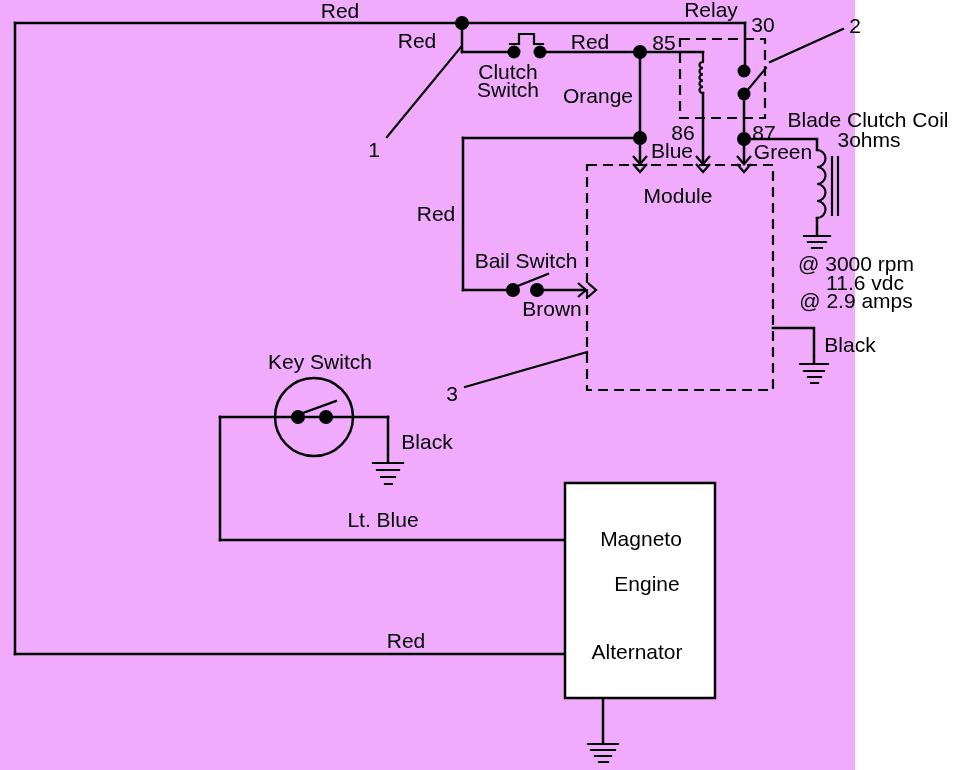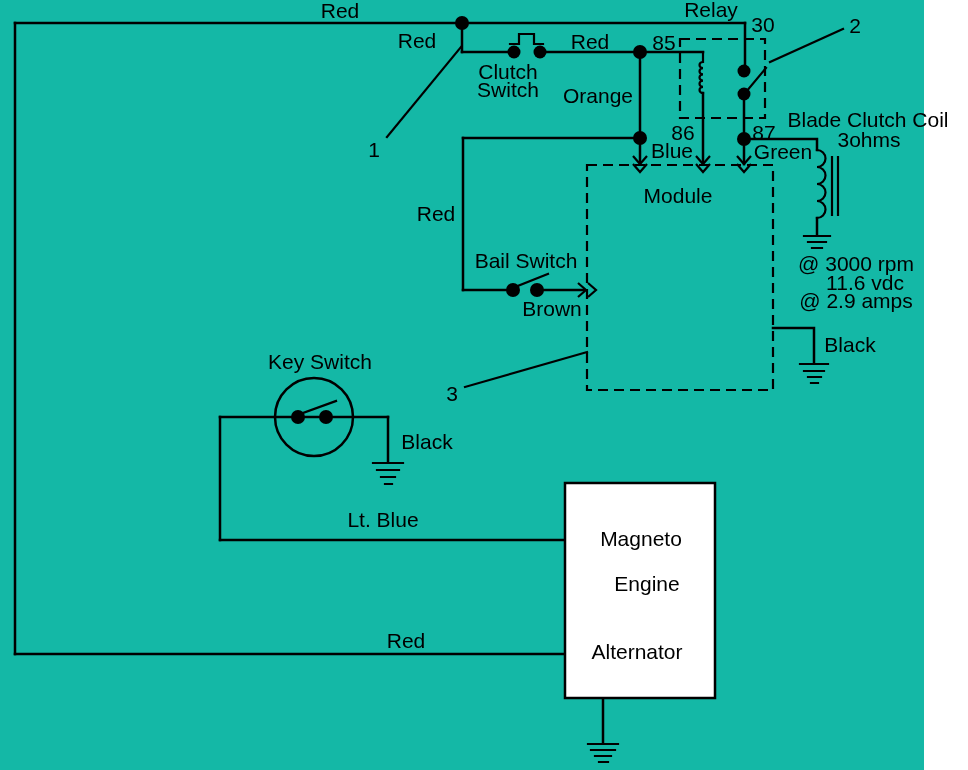--- a/index.html
+++ b/index.html
@@ -4,23 +4,23 @@
 <style>
   html, body {
     margin: 0;
     padding: 0;
     background: #ffffff;
     width: 968px;
     height: 770px;
     overflow: hidden;
   }
   .diagram-wrap {
-    width: 924px;
+    width: 855px;
     height: 770px;
-    background: #14b8a6;
+    background: #f0abfc;
   }
   svg {
     display: block;
     font-family: "Liberation Sans", "DejaVu Sans", sans-serif;
   }
   .wire {
     stroke: #000000;
     stroke-width: 2.5;
     fill: none;
     stroke-linecap: square;

